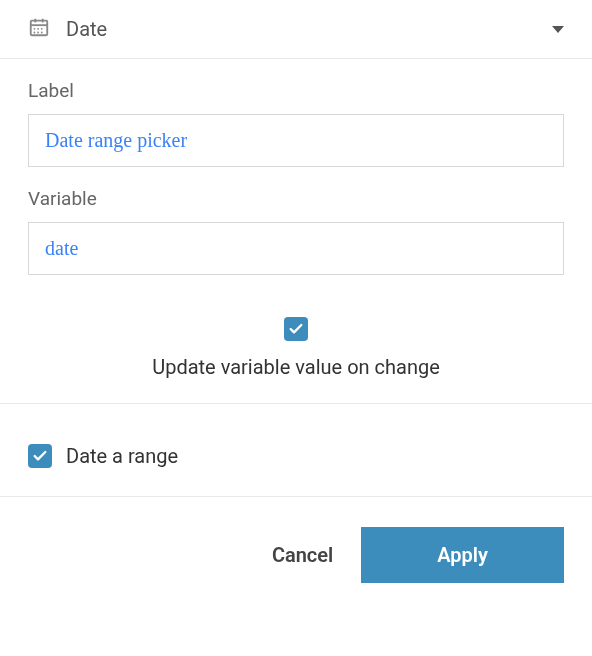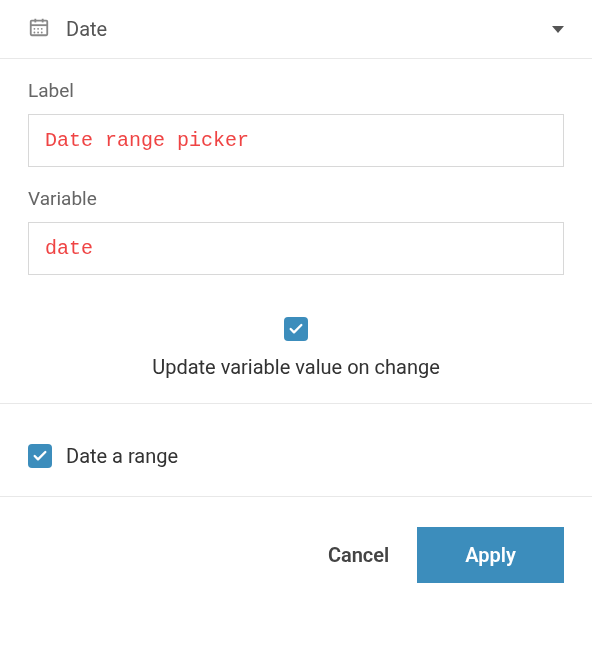--- a/index.html
+++ b/index.html
@@ -45,24 +45,24 @@
     .field-label {
       font-size: 19px;
       color: #666;
       margin-bottom: 12px;
       display: block;
     }
     .text-input {
       width: 100%;
       padding: 14px 16px;
       font-size: 20px;
-      color: #ef4444;
+      color: #3b82f6;
       border: 1px solid #d8d8d8;
       background: #fff;
-      font-family: Liberation Mono, monospace;
+      font-family: Liberation Serif, serif;
       outline: none;
     }
     .checkbox-row {
       display: flex;
       align-items: center;
       gap: 14px;
       padding: 18px 28px 24px 28px;
     }
     .checkbox-row.bordered-bottom {
       border-bottom: 1px solid #e8e8e8;
@@ -107,21 +107,21 @@
       border: none;
       cursor: pointer;
       font-family: inherit;
     }
     .btn-apply {
       font-size: 20px;
       font-weight: 600;
       color: #fff;
       background: #3c8dbc;
       border: none;
-      padding: 16px 48px;
+      padding: 16px 76px;
       cursor: pointer;
       font-family: inherit;
     }
     .field-group {
       margin-bottom: 20px;
     }
     .field-group:last-of-type {
       margin-bottom: 0;
     }
     .calendar-icon {

